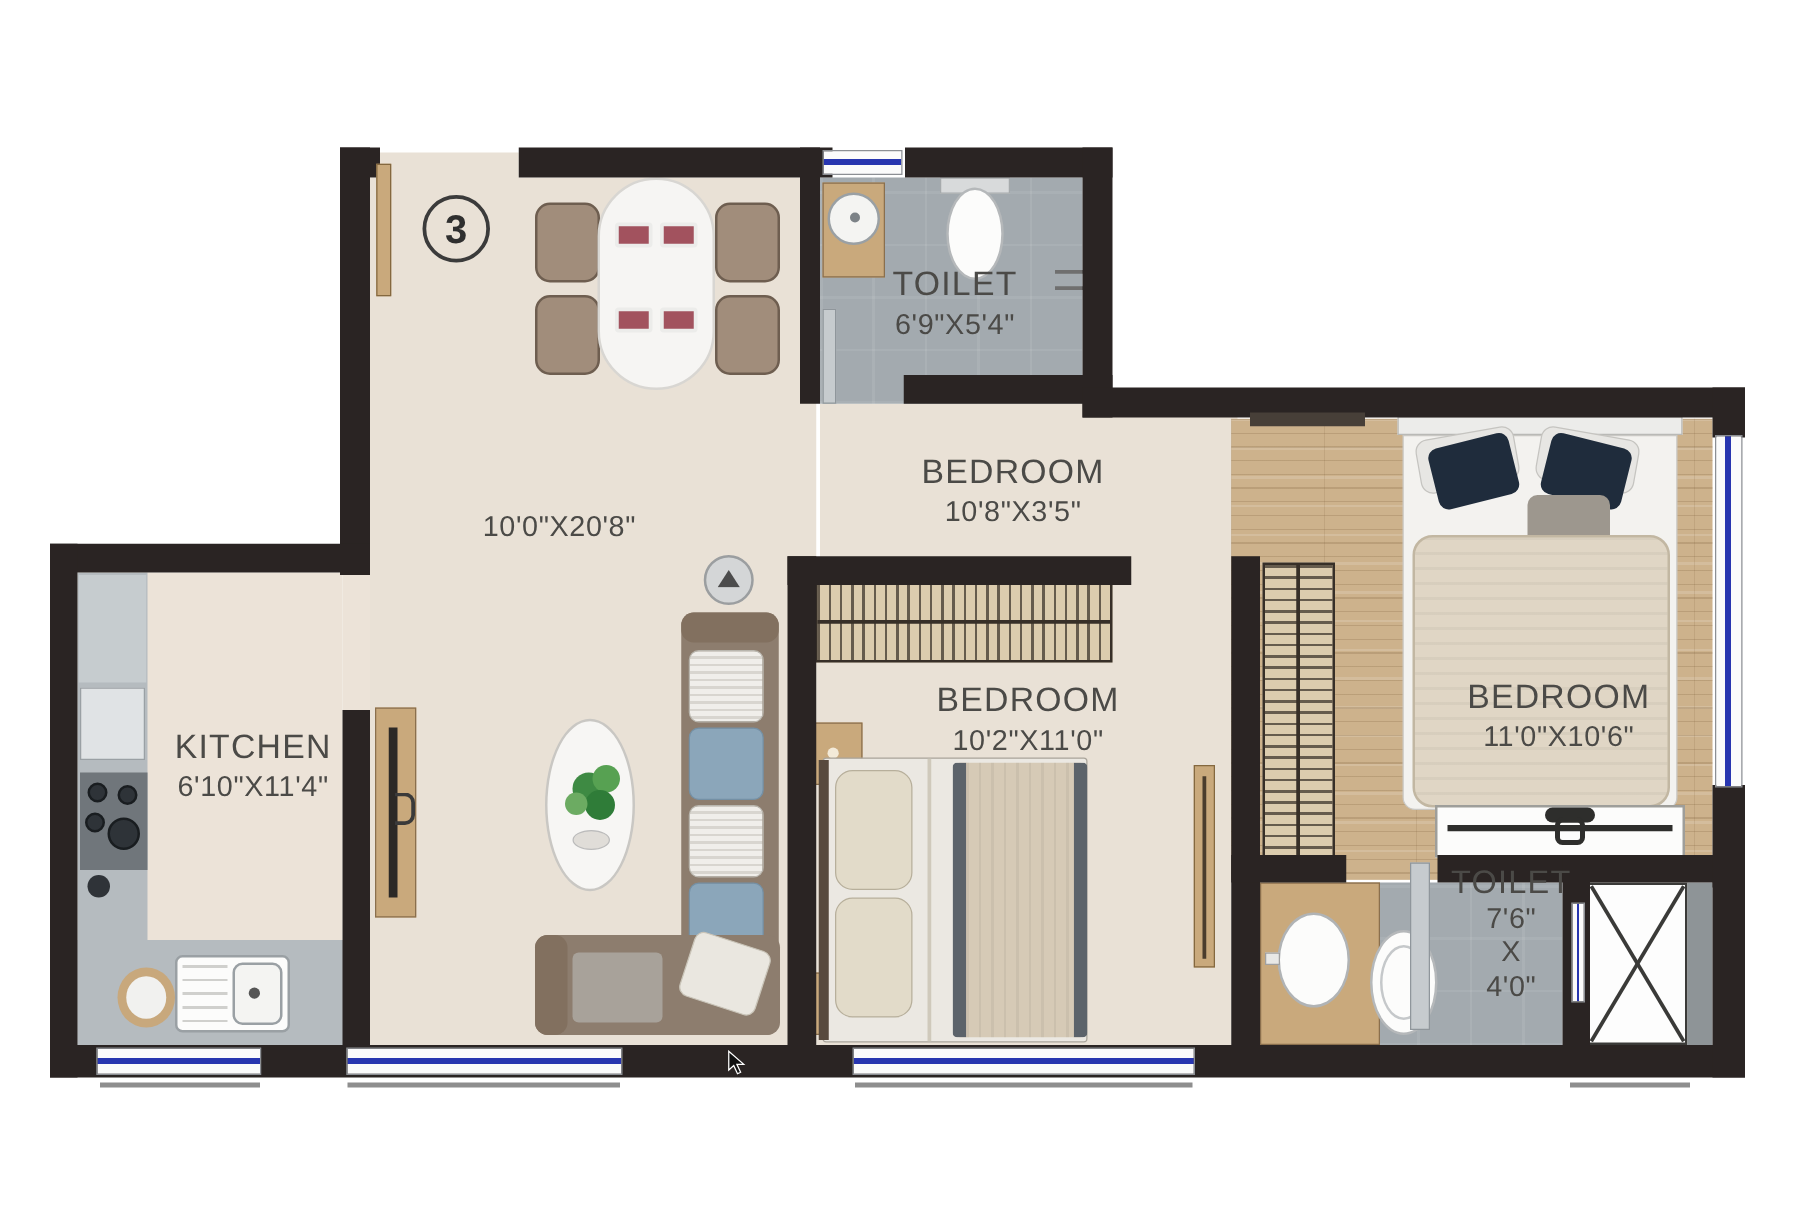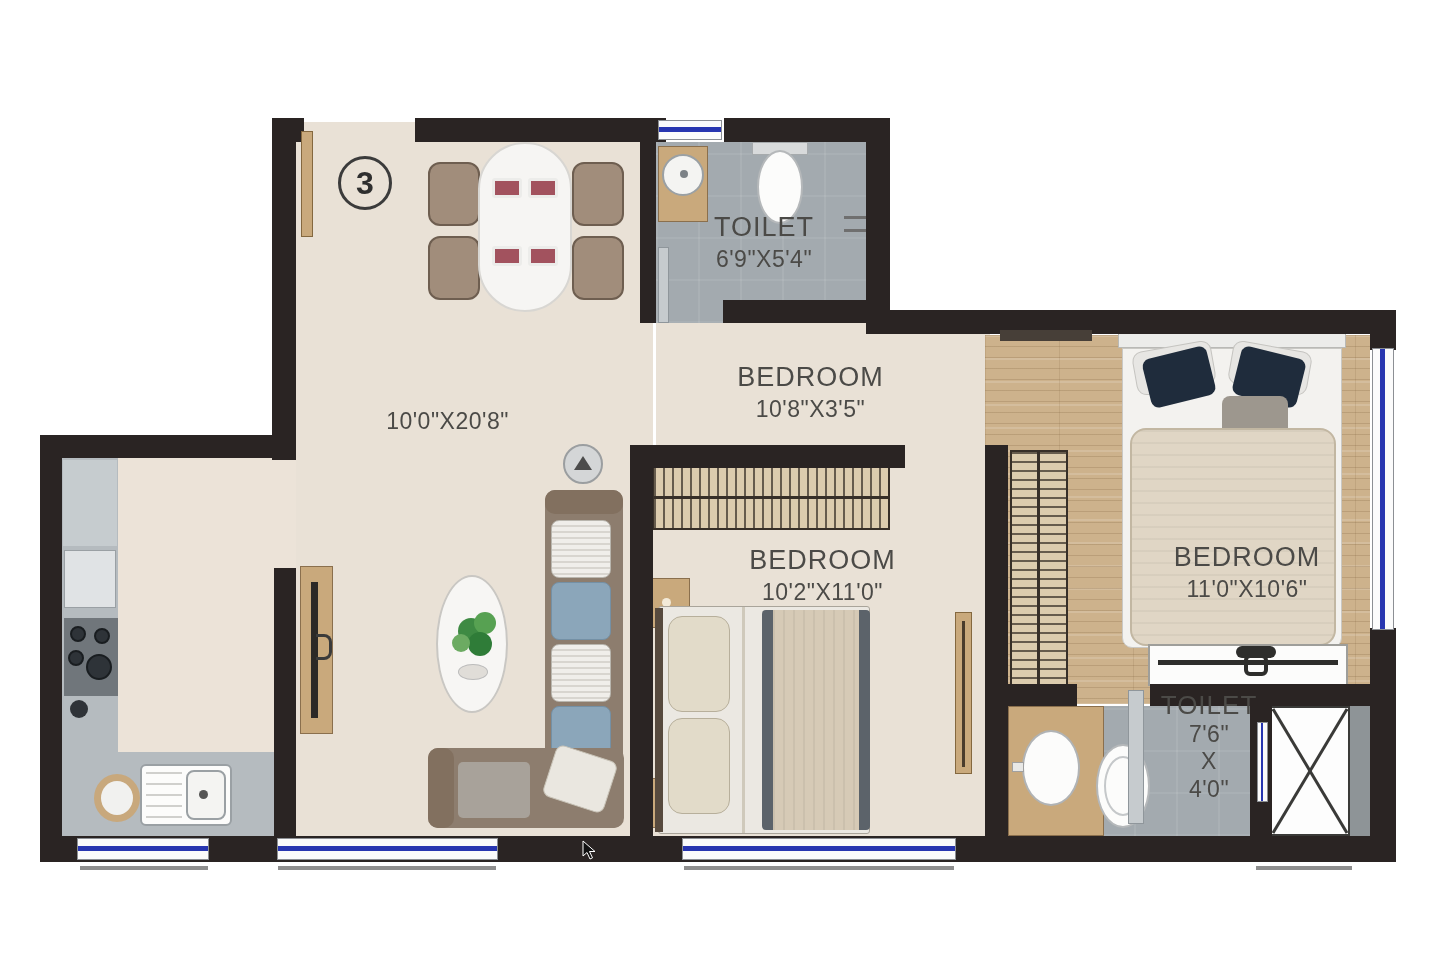--- a/index.html
+++ b/index.html
@@ -218,20 +218,24 @@
     <div class="rn">TOILET</div>
     <div class="rd">6'9"X5'4"</div>
   </div>
   <div class="room-label" style="left:703px;top:362px;width:215px">
     <div class="rn">BEDROOM</div>
     <div class="rd">10'8"X3'5"</div>
   </div>
   <div class="room-label" style="left:340px;top:405px;width:215px">
     <div class="rd">10'0"X20'8"</div>
   </div>
+  <div class="room-label" style="left:95px;top:582px;width:215px">
+    <div class="rn">KITCHEN</div>
+    <div class="rd">6'10"X11'4"</div>
+  </div>
   <div class="room-label" style="left:700px;top:545px;width:245px">
     <div class="rn">BEDROOM</div>
     <div class="rd">10'2"X11'0"</div>
   </div>
   <div class="room-label" style="left:1122px;top:542px;width:250px">
     <div class="rn">BEDROOM</div>
     <div class="rd">11'0"X10'6"</div>
   </div>
   <div class="room-label" style="left:1150px;top:692px;width:118px;line-height:1.05">
     <div class="rn" style="font-size:26px">TOILET</div>

